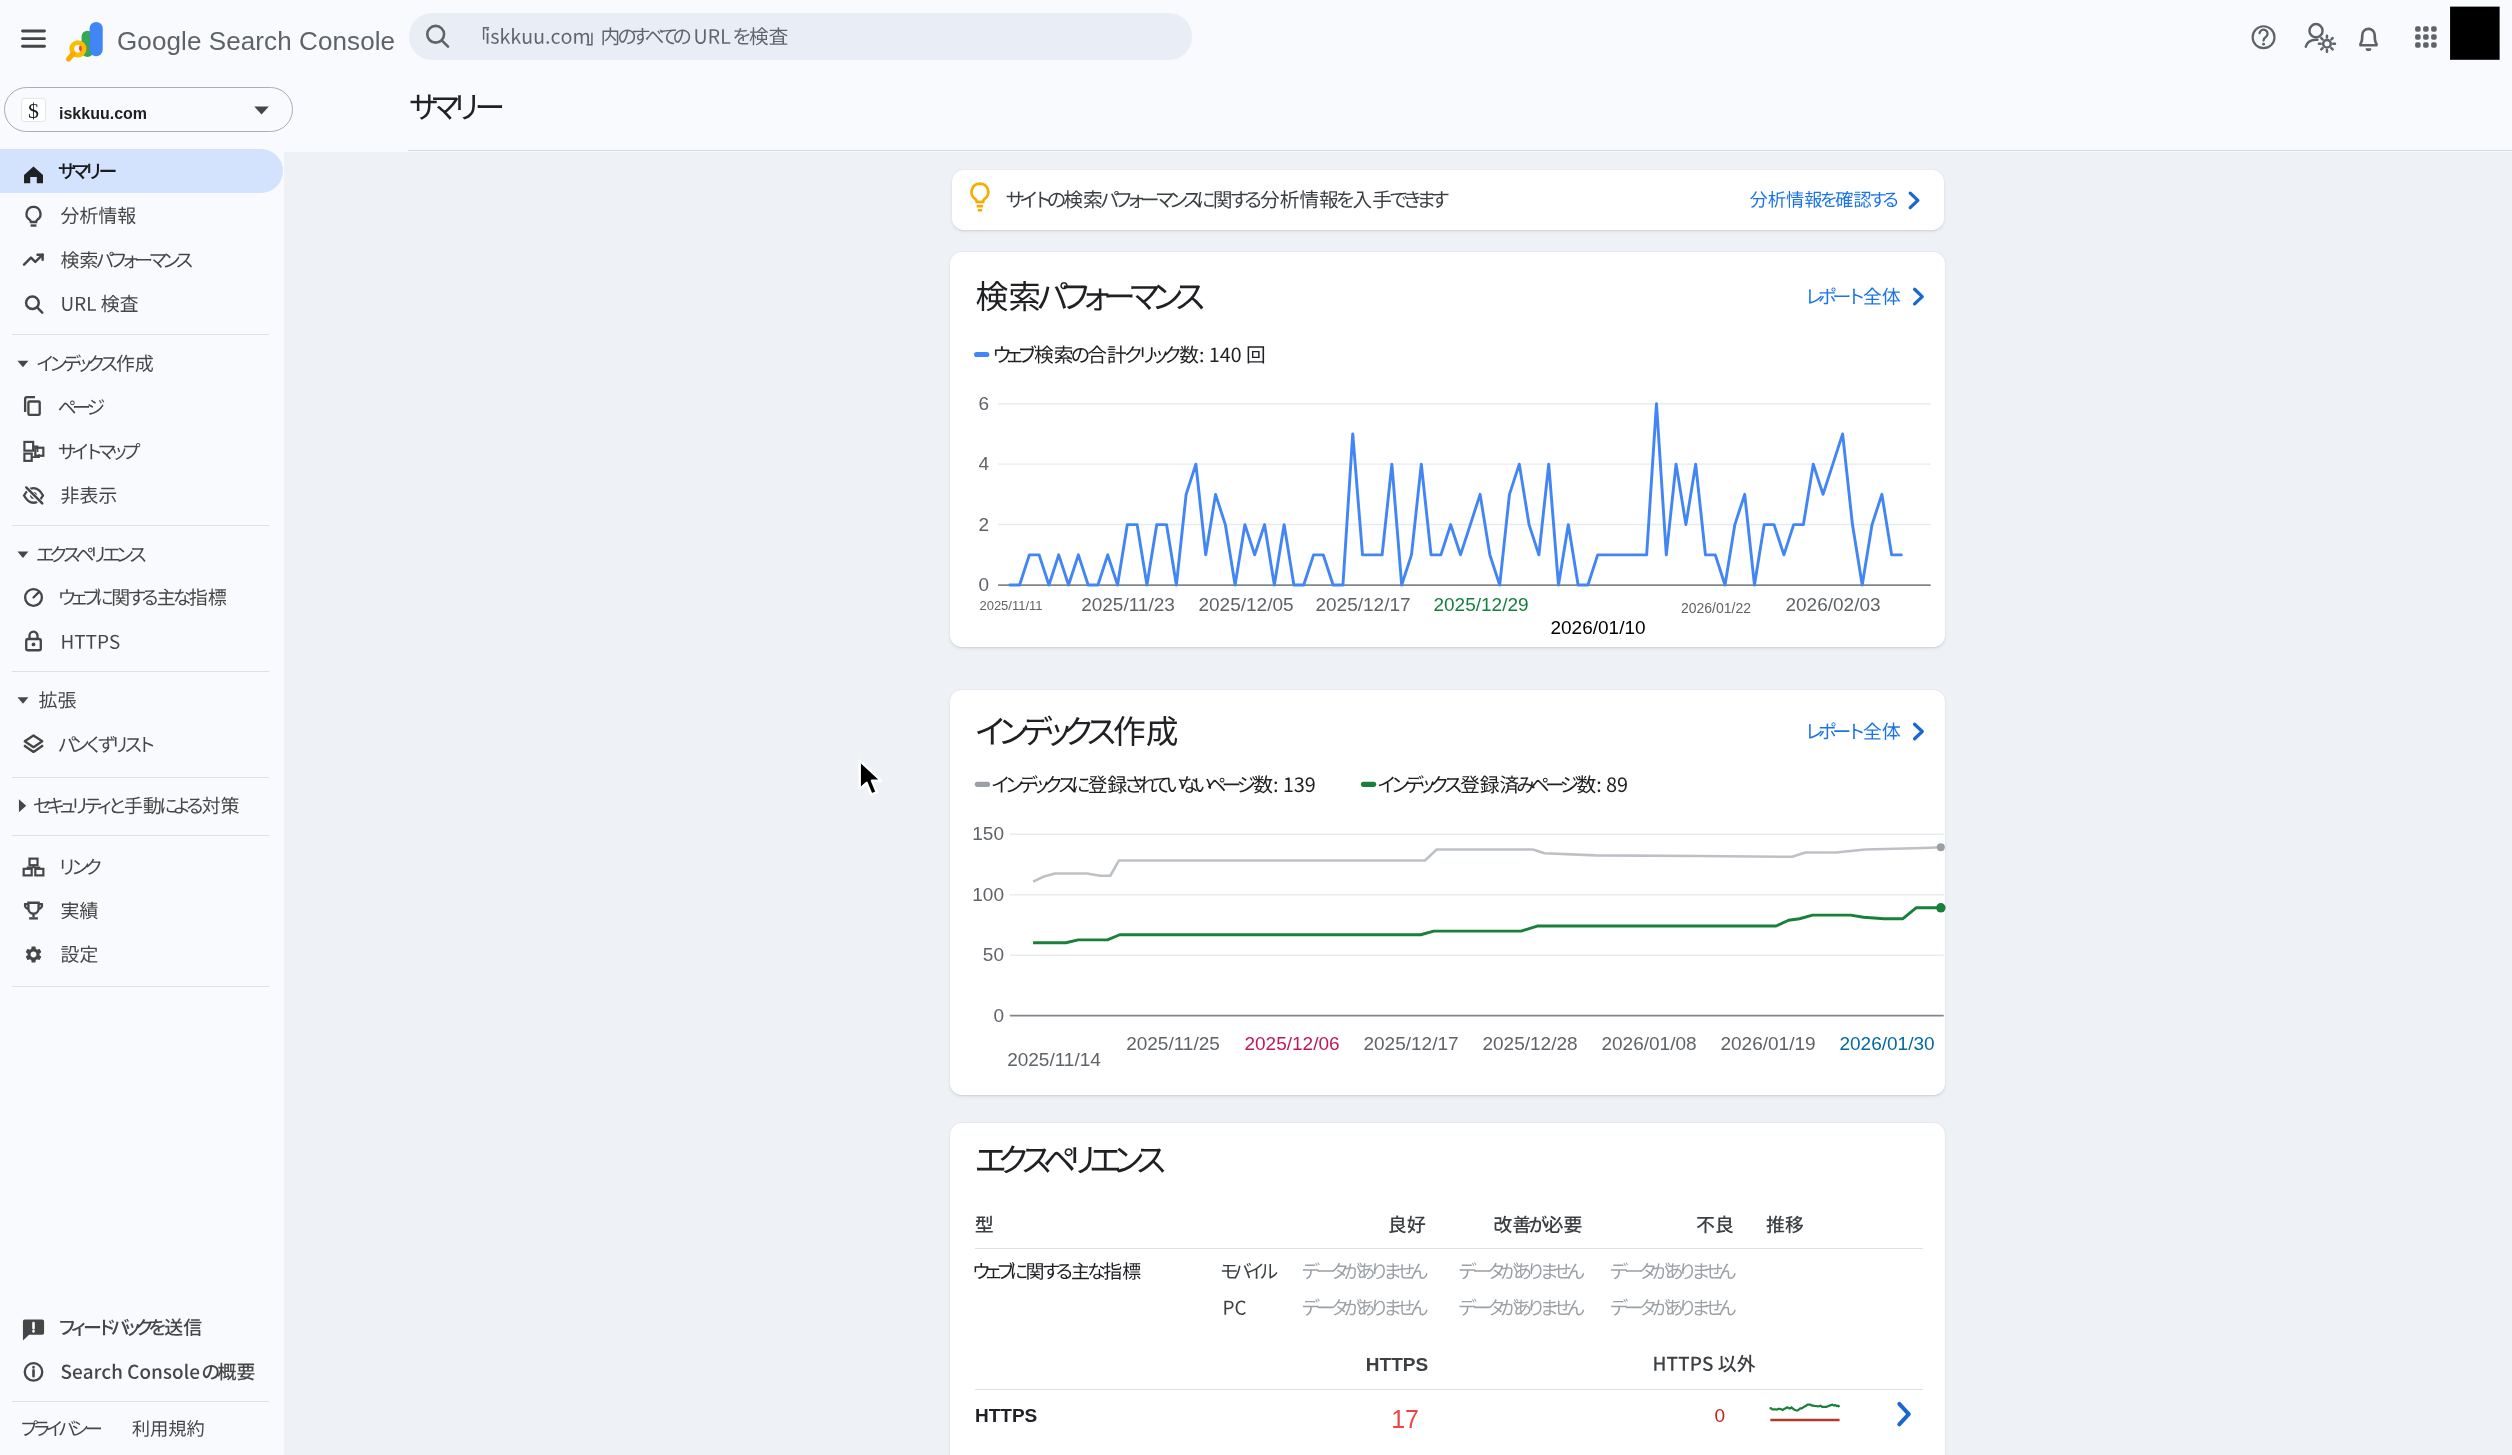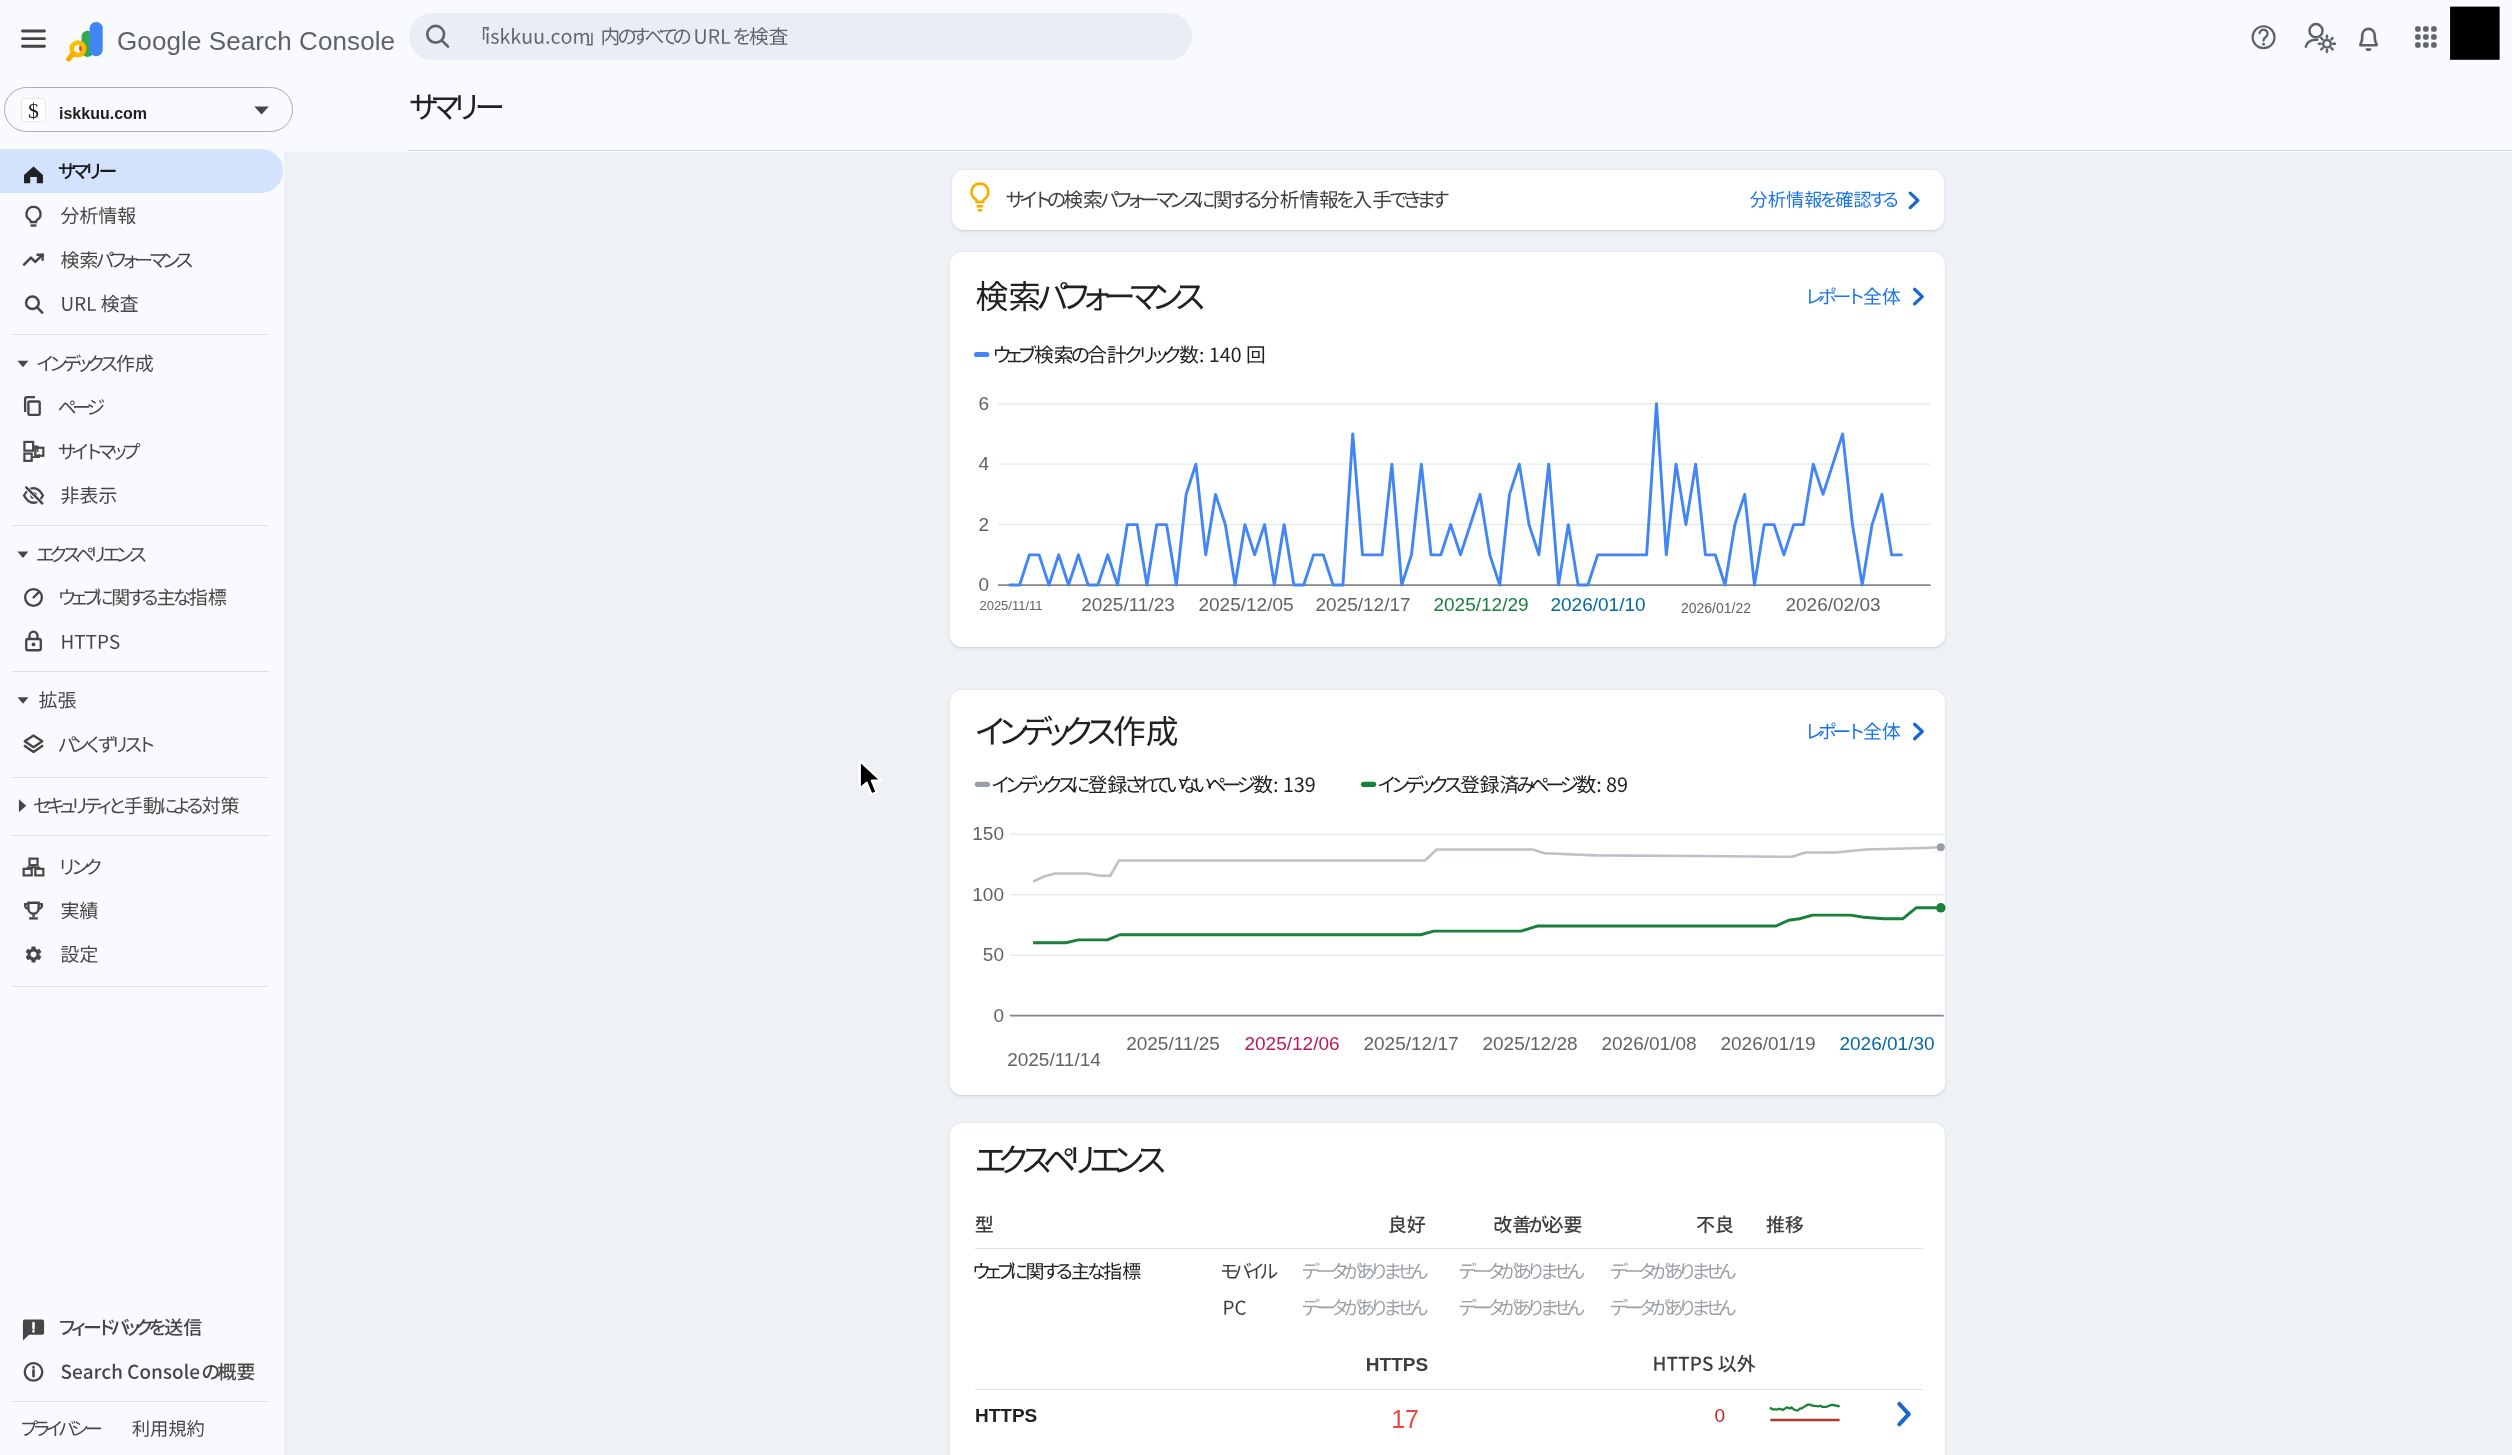--- a/index.html
+++ b/index.html
@@ -38,21 +38,21 @@
 <div class="abs" style="left:1397px;top:1354px;transform:translateX(-50%);font-size:19px;font-weight:bold;color:#3c4043">HTTPS</div>
 <div class="abs" style="left:975px;top:1405px;font-size:19px;font-weight:bold;color:#202124">HTTPS</div>
 <div class="abs" style="left:1419px;top:1405px;transform:translateX(-100%);font-size:25px;color:#ef4444">17</div>
 <div class="abs" style="left:1725px;top:1405px;transform:translateX(-100%);font-size:19px;color:#c5221f">0</div>
 
 <div style="position:absolute;left:1011px;top:605px;transform:translate(-50%,-50%);font-size:13px;color:#5f6368;white-space:nowrap">2025/11/11</div>
 <div style="position:absolute;left:1128px;top:605px;transform:translate(-50%,-50%);font-size:19px;color:#5f6368;white-space:nowrap">2025/11/23</div>
 <div style="position:absolute;left:1246px;top:605px;transform:translate(-50%,-50%);font-size:19px;color:#5f6368;white-space:nowrap">2025/12/05</div>
 <div style="position:absolute;left:1363px;top:605px;transform:translate(-50%,-50%);font-size:19px;color:#5f6368;white-space:nowrap">2025/12/17</div>
 <div style="position:absolute;left:1481px;top:605px;transform:translate(-50%,-50%);font-size:19px;color:#15803d;white-space:nowrap">2025/12/29</div>
-<div style="position:absolute;left:1598px;top:605px;transform:translate(-50%,-50%);font-size:19px;color:#0369a1;white-space:nowrap">2026/01/10</div>
+<div style="position:absolute;left:1598px;top:628px;transform:translate(-50%,-50%);font-size:19px;color:#000000;white-space:nowrap">2026/01/10</div>
 <div style="position:absolute;left:1716px;top:608px;transform:translate(-50%,-50%);font-size:14px;color:#5f6368;white-space:nowrap">2026/01/22</div>
 <div style="position:absolute;left:1833px;top:605px;transform:translate(-50%,-50%);font-size:19px;color:#5f6368;white-space:nowrap">2026/02/03</div>
 <div style="position:absolute;left:989px;top:404px;transform:translate(-100%,-50%);font-size:19px;color:#5f6368">6</div>
 <div style="position:absolute;left:989px;top:464px;transform:translate(-100%,-50%);font-size:19px;color:#5f6368">4</div>
 <div style="position:absolute;left:989px;top:525px;transform:translate(-100%,-50%);font-size:19px;color:#5f6368">2</div>
 <div style="position:absolute;left:989px;top:585px;transform:translate(-100%,-50%);font-size:19px;color:#5f6368">0</div>
 <div style="position:absolute;left:1054px;top:1060px;transform:translate(-50%,-50%);font-size:19px;color:#5f6368;white-space:nowrap">2025/11/14</div>
 <div style="position:absolute;left:1173px;top:1044px;transform:translate(-50%,-50%);font-size:19px;color:#5f6368;white-space:nowrap">2025/11/25</div>
 <div style="position:absolute;left:1292px;top:1044px;transform:translate(-50%,-50%);font-size:19px;color:#be185d;white-space:nowrap">2025/12/06</div>
 <div style="position:absolute;left:1411px;top:1044px;transform:translate(-50%,-50%);font-size:19px;color:#5f6368;white-space:nowrap">2025/12/17</div>

